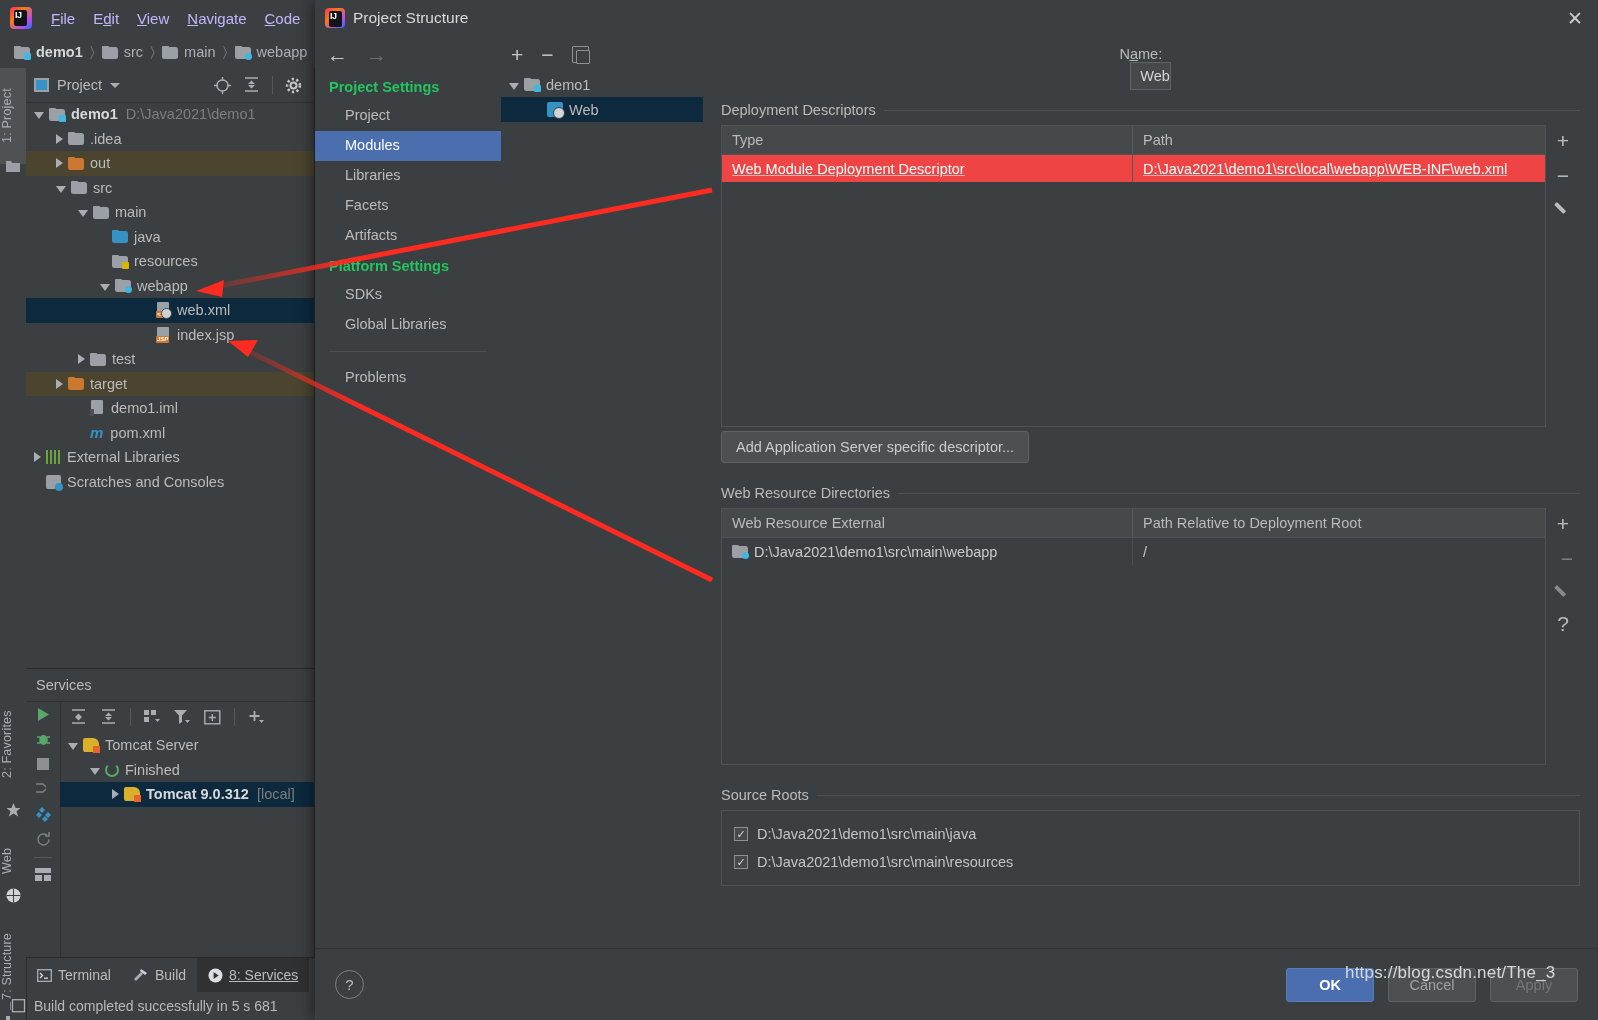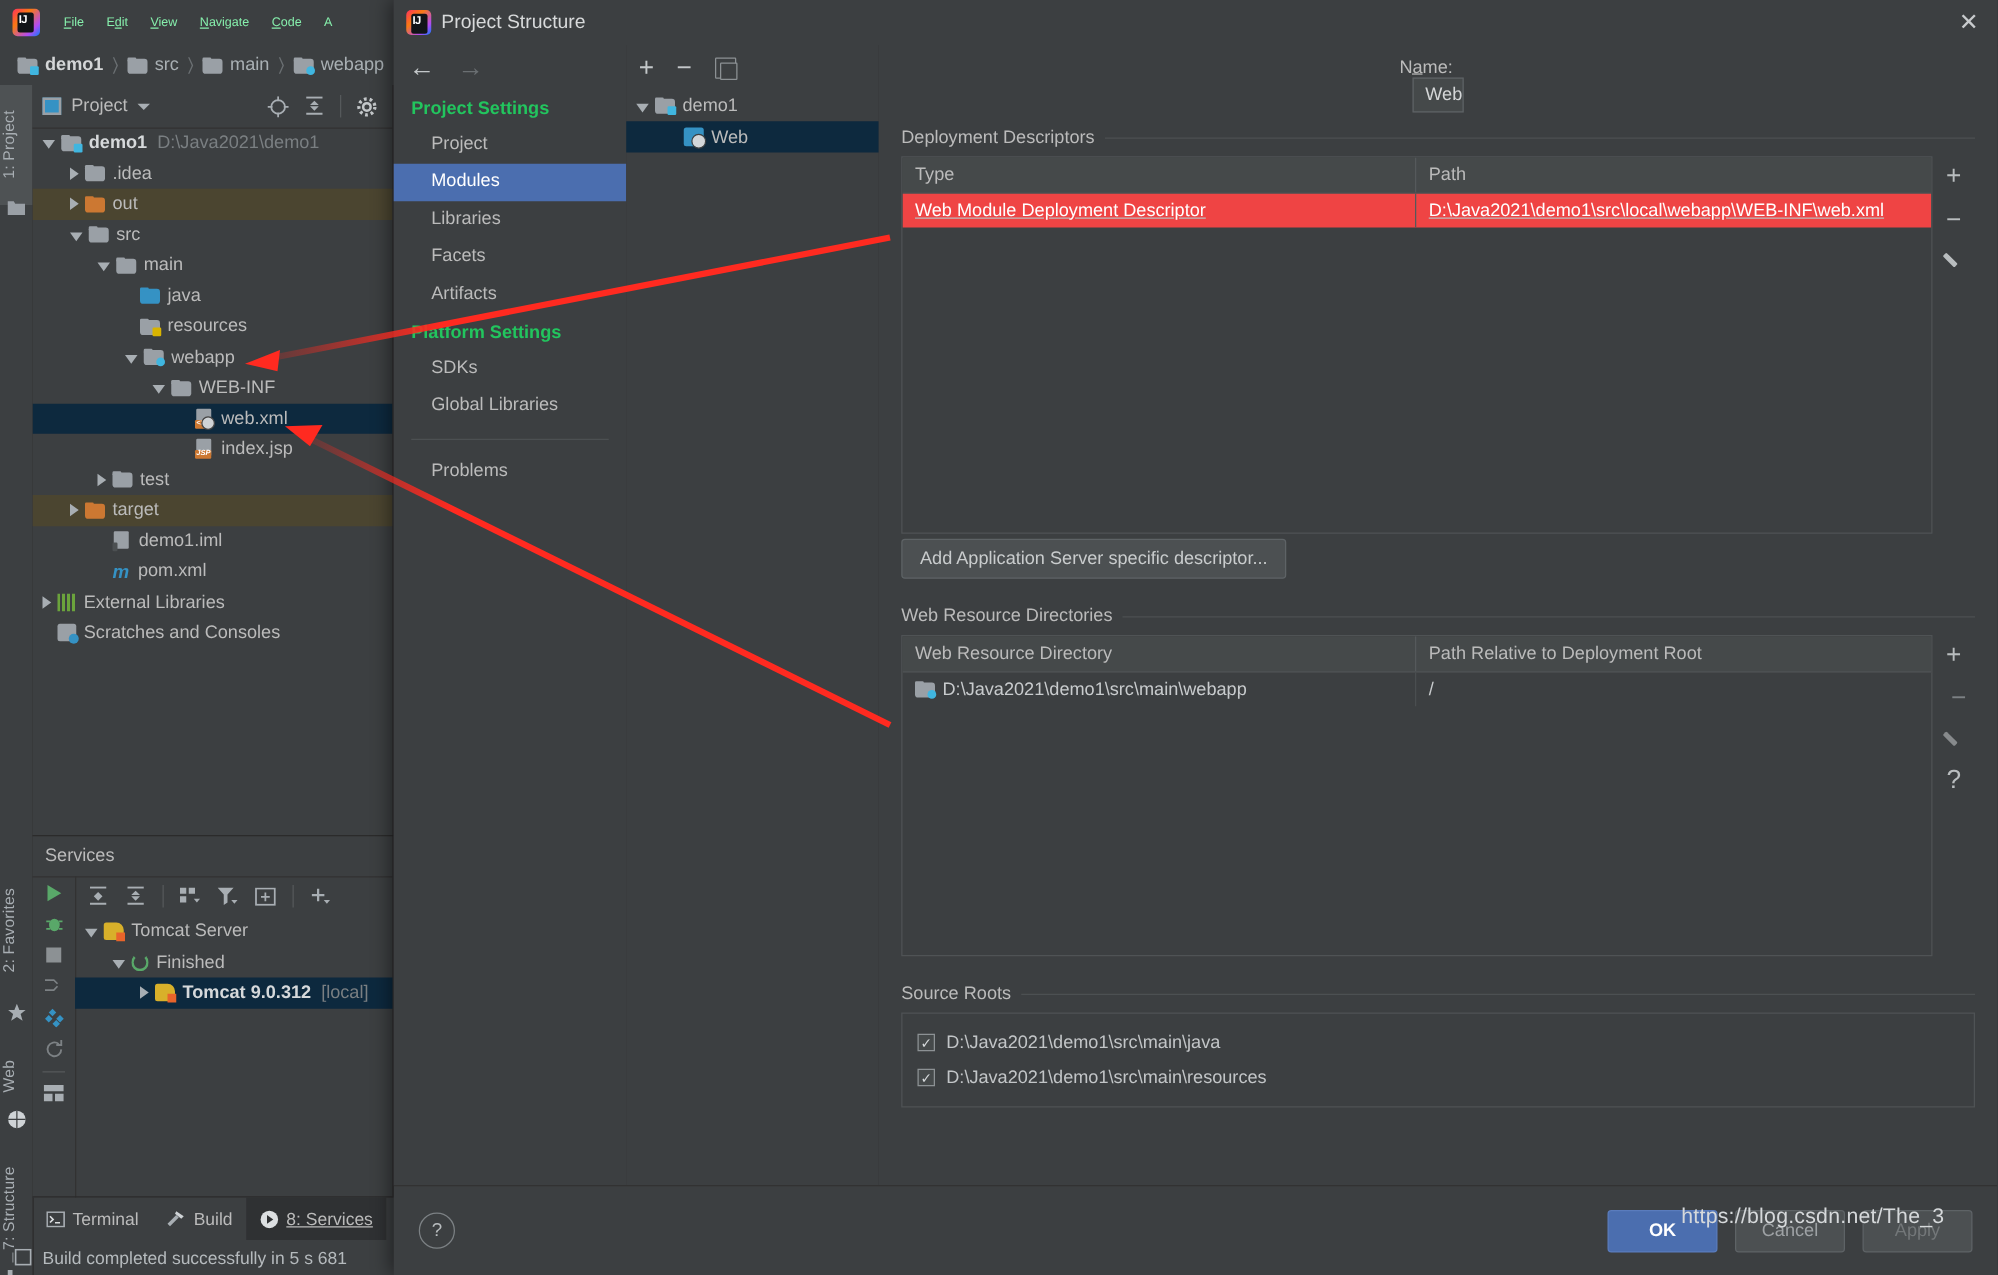--- a/index.html
+++ b/index.html
@@ -31,21 +31,21 @@
   }
   .ij-logo::after {
     content: ""; position: absolute; left: 4px; top: 3px; width: 13px; height: 16px;
     background: #111418; border-radius: 2px;
   }
   .ij-logo::before {
     content: "IJ"; position: absolute; z-index: 2; left: 5px; top: 3px;
     font-size: 9px; font-weight: bold; color: #fff; letter-spacing: -0.5px;
   }
   .menu-item {
-    padding: 3px 9px; color: #86efac; font-size: 10px; white-space: nowrap;
+    padding: 3px 9px; color: #c4b5fd; font-size: 15px; white-space: nowrap;
   }
   .menu-item u { text-decoration: underline; }
 
   .breadcrumbs {
     position: absolute; left: 0; top: 36px; width: 1598px; height: 32px;
     background: #3c3f41;
     display: flex; align-items: center; padding-left: 14px; box-sizing: border-box;
   }
   .crumb { display: flex; align-items: center; color: #a9b0b4; font-size: 14.5px; }
   .crumb.bold { color: #d4d6d7; font-weight: bold; }
@@ -485,25 +485,20 @@
             <i class="badge yellow"></i>
           </span>
           <span>resources</span>
         </div>
         <div class="tree-row" style="padding-left: 74px;">
           <span class="tw open"></span>
           <span class="folder-ico">
             <i class="badge cyan" style="border-radius:50%;"></i>
           </span>
           <span>webapp</span>
-        </div>
-        <div class="tree-row" style="padding-left: 96px;">
-          <span class="tw open"></span>
-          <span class="folder-ico"></span>
-          <span>WEB-INF</span>
         </div>
         <div class="tree-row sel" style="padding-left: 118px;">
           <span class="tw none"></span>
           <span class="fileico">
             <i class="sheet"></i>
             <i class="tag" style="background:#cc7832;">&lt;&gt;</i>
             <i class="globe"></i>
           </span>
           <span>web.xml</span>
         </div>
@@ -787,21 +782,21 @@
         </div>
 
         <div class="group" style="margin-top:22px;">
           <div class="group-title">
             <span>Web Resource Directories</span>
             <span class="rule"></span>
           </div>
           <div class="tbl-wrap">
             <div class="tbl" style="height:257px;">
               <div class="tbl-head">
-                <div class="th" style="width:410px;">Web Resource Directory</div>
+                <div class="th" style="width:410px;">Web Resource External</div>
                 <div class="th" style="flex:1;">Path Relative to Deployment Root</div>
               </div>
               <div class="tr">
                 <div class="td" style="width:410px;">
                   <span class="folder-ico">
                       <i class="badge cyan" style="border-radius:50%;"></i>
                     </span>
                   <span>D:\Java2021\demo1\src\main\webapp</span>
                 </div>
                 <div class="td" style="flex:1;">/</div>

